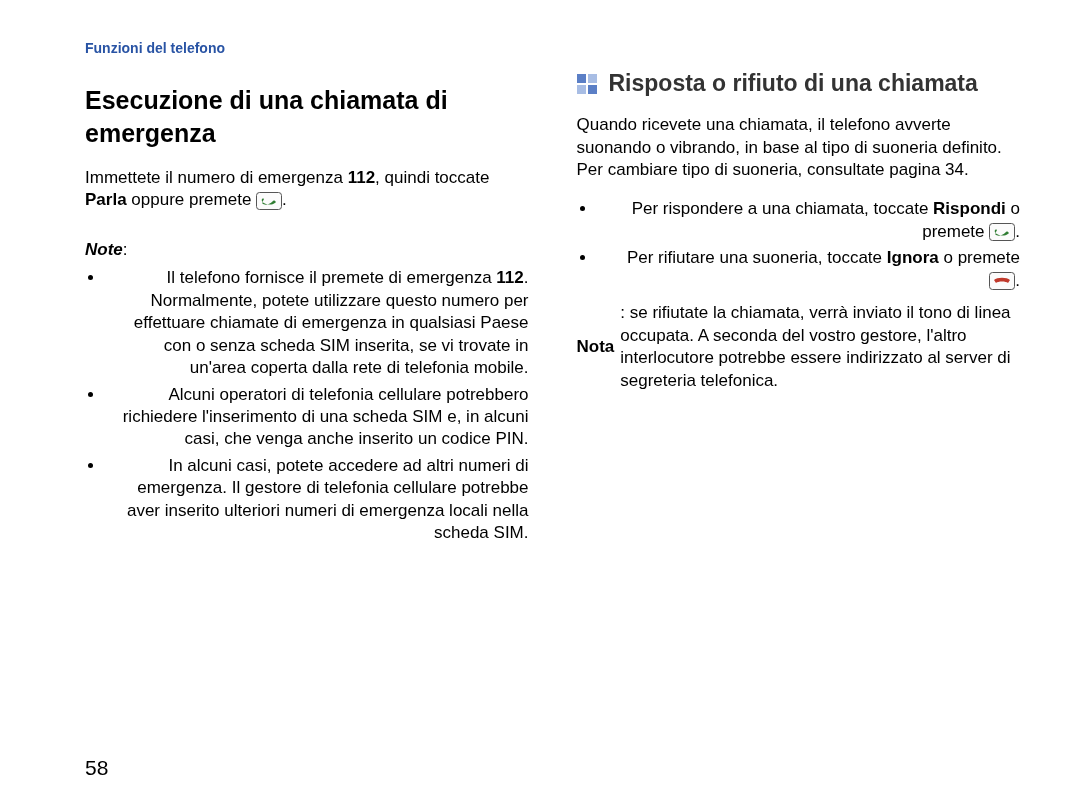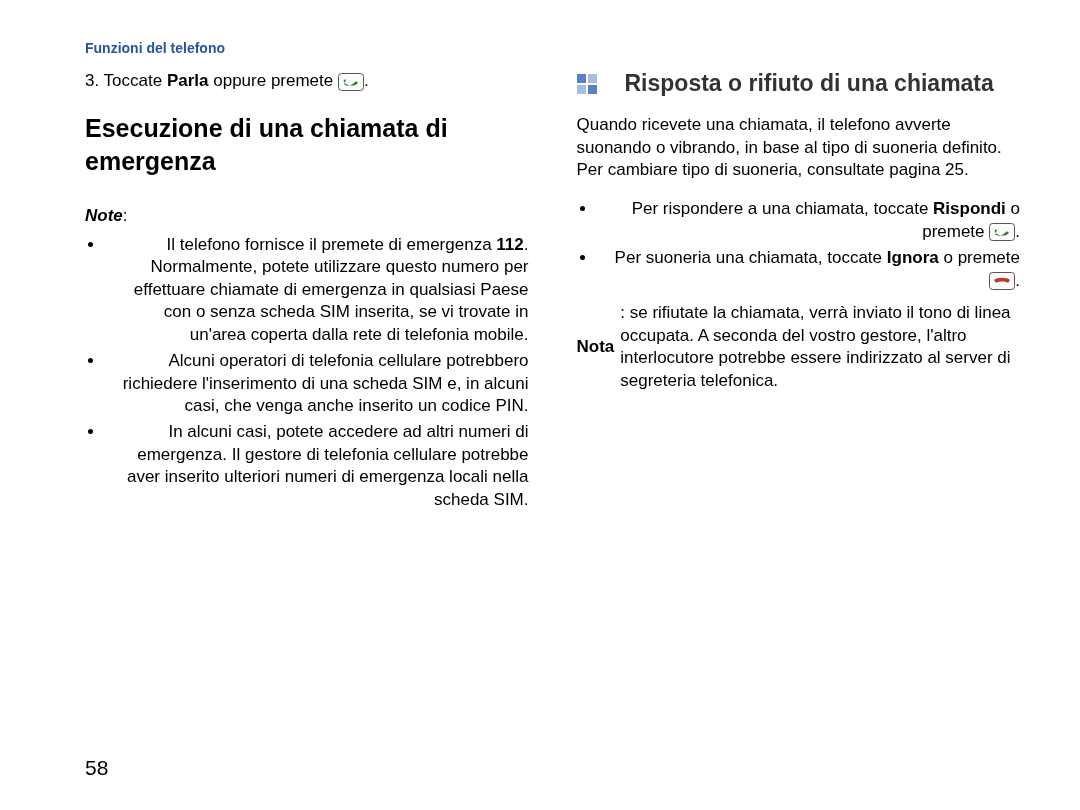--- a/index.html
+++ b/index.html
@@ -37,21 +37,21 @@
     margin: 0 0 20px 0;
   }
   h2.subhead {
     font-size: 25px;
     font-weight: bold;
     margin: 14px 0 8px 0;
   }
   .main-head-wrap {
     display: flex;
     align-items: flex-start;
-    gap: 26px;
+    gap: 10px;
     margin: 0 0 2px 0;
   }
   .main-head-text {
     font-size: 23px;
     font-weight: bold;
     color: #333;
     line-height: 1.18;
   }
   .squares-icon {
     display: inline-block;
@@ -118,31 +118,31 @@
 <body>
 
 <div class="page">
 
   <div class="header">Funzioni del telefono</div>
 
   <div class="columns">
 
     <div class="col">
 
-      <p class="step-line">
-        <span>3. Toccate </span><b>Parla</b><span> oppure premete </span><span class="key-icon">
+
+      <h2 class="subhead">Esecuzione di una chiamata di emergenza</h2>
+
+      <p>
+        <span>Immettete il numero di emergenza </span><b>112</b><span>, quindi toccate </span><b>Parla</b><span> oppure premete </span><span class="key-icon">
           <svg width="26" height="18" viewBox="0 0 26 18">
             <rect x="0.5" y="0.5" width="25" height="17" rx="3" ry="3" fill="#fbfbfb" stroke="#555" stroke-width="1"></rect>
             <path d="M6 11 C8 13 12 14 17 9 C17 9 18 8 19 9 L20 10 C20 10 17 14 10 12 C7 11 5 9 6 7 C6 7 7 6 8 7 Z" fill="#2f7d32"></path>
           </svg>
         </span><span>.</span>
       </p>
-
-      <h2 class="subhead">Esecuzione di una chiamata di emergenza</h2>
-
 
       <span class="note-label">
         <span>Note</span><span style="font-style:normal;font-weight:normal">:</span>
       </span>
 
       <ul class="bullets">
         <li>
           <span>Il telefono fornisce il premete di emergenza </span><b>112</b><span>. Normalmente, potete utilizzare questo numero per effettuare chiamate di emergenza in qualsiasi Paese con o senza scheda SIM inserita, se vi trovate in un'area coperta dalla rete di telefonia mobile.</span>
         </li>
         <li>
@@ -160,33 +160,33 @@
       <div class="main-head-wrap">
         <span class="squares-icon">
           <span class="s1"></span>
             <span class="s2"></span>
             <span class="s3"></span>
             <span class="s4"></span>
         </span>
         <span class="main-head-text">Risposta o rifiuto di una chiamata</span>
       </div>
 
-      <p>Quando ricevete una chiamata, il telefono avverte suonando o vibrando, in base al tipo di suoneria definito. Per cambiare tipo di suoneria, consultate pagina 25.</p>
+      <p>Quando ricevete una chiamata, il telefono avverte suonando o vibrando, in base al tipo di suoneria definito. Per cambiare tipo di suoneria, consultate pagina 34.</p>
 
       <ul class="bullets">
         <li>
           <span>Per rispondere a una chiamata, toccate </span><b>Rispondi</b><span> o premete </span><span class="key-icon">
             <svg width="26" height="18" viewBox="0 0 26 18">
               <rect x="0.5" y="0.5" width="25" height="17" rx="3" ry="3" fill="#fbfbfb" stroke="#555" stroke-width="1"></rect>
               <path d="M6 11 C8 13 12 14 17 9 C17 9 18 8 19 9 L20 10 C20 10 17 14 10 12 C7 11 5 9 6 7 C6 7 7 6 8 7 Z" fill="#2f7d32"></path>
             </svg>
           </span><span>.</span>
         </li>
         <li>
-          <span>Per suoneria una chiamata, toccate </span><b>Ignora</b><span> o premete </span><span class="key-icon">
+          <span>Per rifiutare una suoneria, toccate </span><b>Ignora</b><span> o premete </span><span class="key-icon">
             <svg width="26" height="18" viewBox="0 0 26 18">
               <rect x="0.5" y="0.5" width="25" height="17" rx="3" ry="3" fill="#fbfbfb" stroke="#555" stroke-width="1"></rect>
               <path d="M5 8 C8 5 18 5 21 8 L19 11 C17 9 9 9 7 11 Z" fill="#c0392b"></path>
             </svg>
           </span><span>.</span>
         </li>
       </ul>
 
       <div class="nota-block">
         <div class="lbl">Nota</div>

